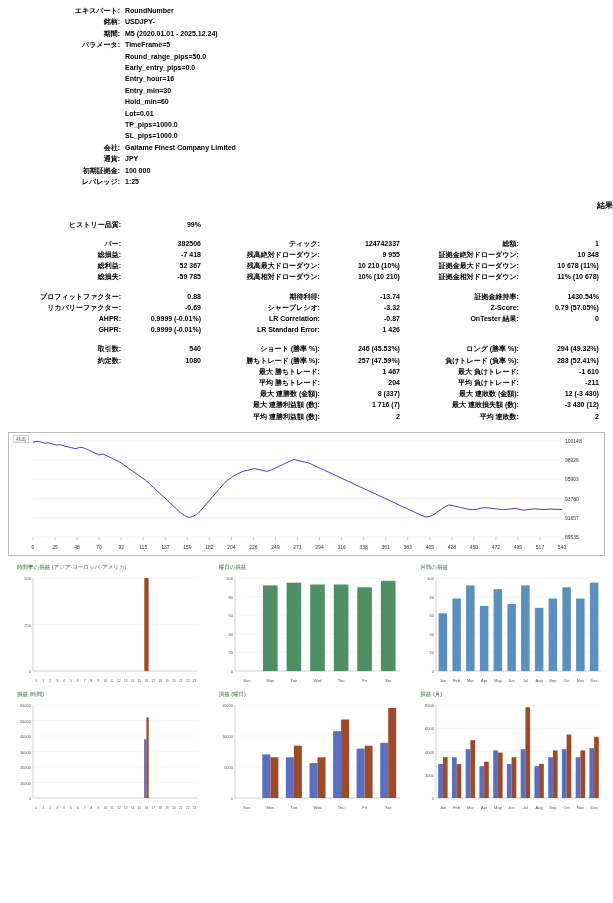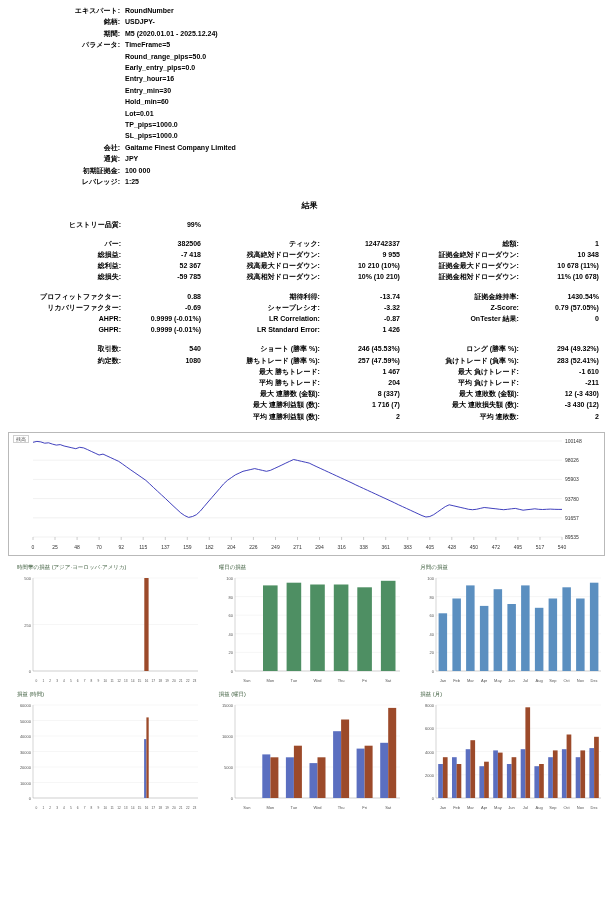--- a/index.html
+++ b/index.html
@@ -11,21 +11,21 @@
   }
   .page{position:relative;width:613px;height:903px;overflow:hidden;}
 
   
   .hdr{padding:5px 0 0 0;}
   .hrow{display:flex;line-height:11.4px;}
   .hlabel{width:120px;text-align:right;padding-right:5px;font-weight:bold;font-size:7px;}
   .hval{font-weight:bold;font-size:7px;}
 
   
-  .sect-title{text-align:center;font-weight:bold;font-size:8px;margin:12px 0 8px 6px;}
+  .sect-title{text-align:right;font-weight:bold;font-size:8px;margin:12px 0 8px 6px;}
 
   
   .stats{padding:0 8px;}
   .srow{display:flex;line-height:11.2px;}
   .scell{display:flex;width:33.33%;}
   .slab{flex:1;text-align:right;padding-right:6px;font-weight:bold;white-space:nowrap;overflow:hidden;}
   .sval{width:74px;text-align:right;padding-right:6px;font-weight:bold;white-space:nowrap;}
   .gap{height:8px;}
 
   

